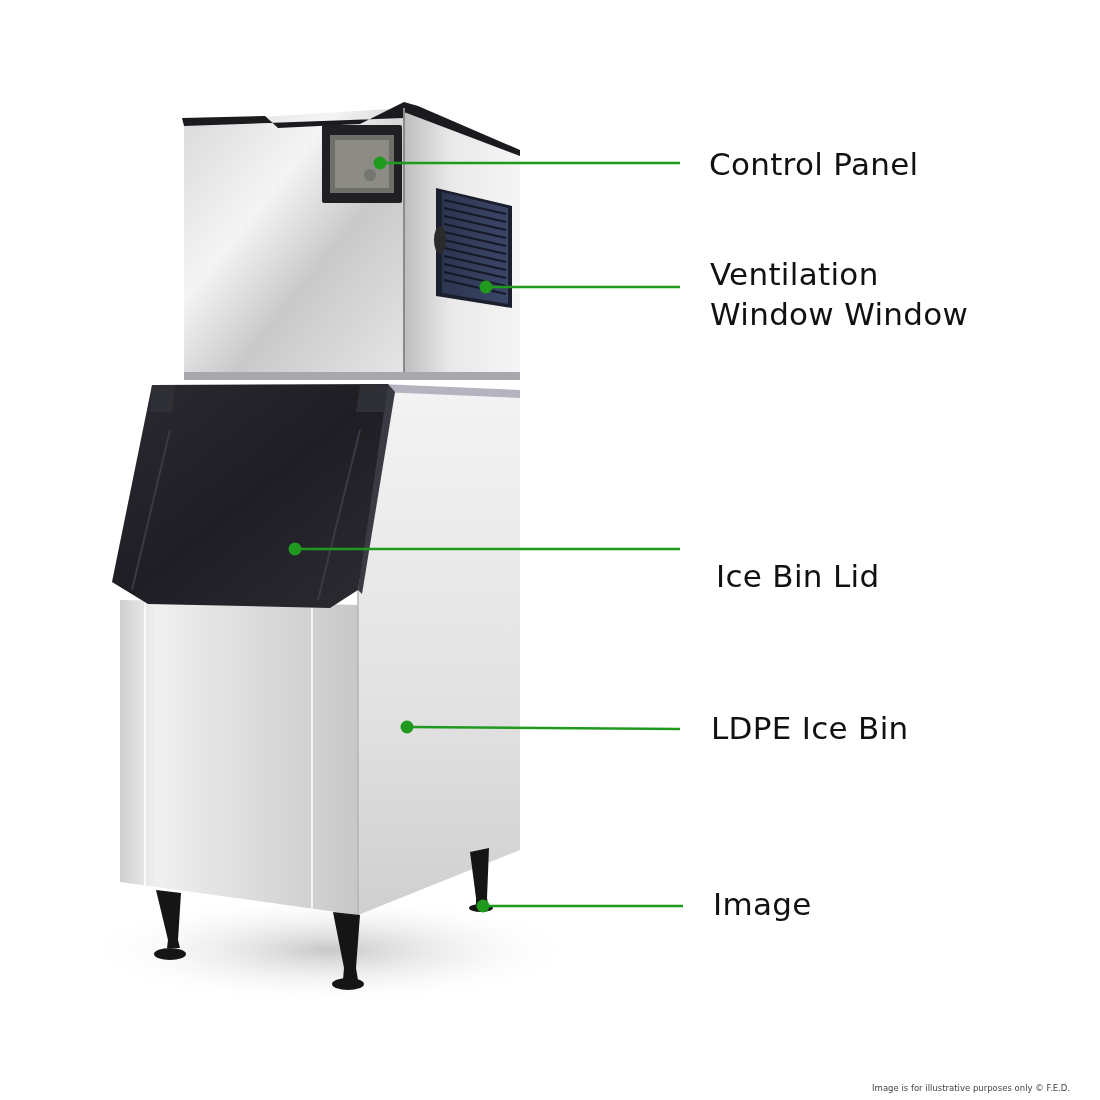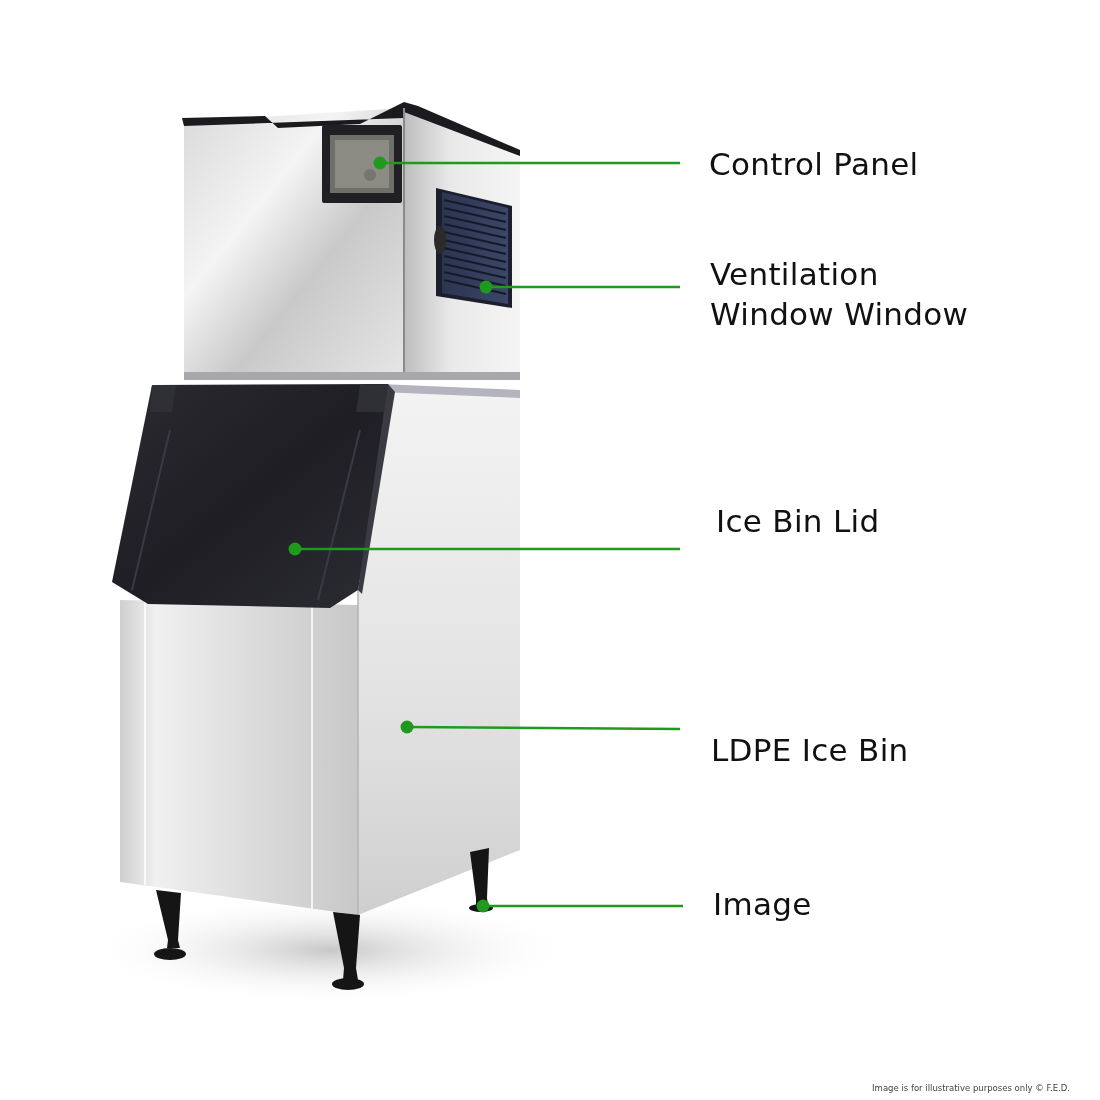--- a/index.html
+++ b/index.html
@@ -139,18 +139,18 @@
       <circle cx="407" cy="727" r="6.5" stroke="none"></circle>
 
       <line x1="483" y1="906" x2="683" y2="906"></line>
       <circle cx="483" cy="906" r="6.5" stroke="none"></circle>
     </g>
   </svg>
 
   <div class="label" style="left:709px; top:144px;">Control Panel</div>
   <div class="label label-two" style="left:710px; top:254px;">Ventilation
 Window Window</div>
-  <div class="label" style="left:716px; top:501px;">Ice Bin Lid</div>
-  <div class="label" style="left:711px; top:708px;margin-top:22px;">LDPE Ice Bin</div>
+  <div class="label" style="left:716px; top:556px;">Ice Bin Lid</div>
+  <div class="label" style="left:711px; top:708px;">LDPE Ice Bin</div>
   <div class="label" style="left:713px; top:884px;">Image</div>
 
   <div class="disclaimer">Image is for illustrative purposes only  © F.E.D.</div>
 </div>
 
 </body></html>

